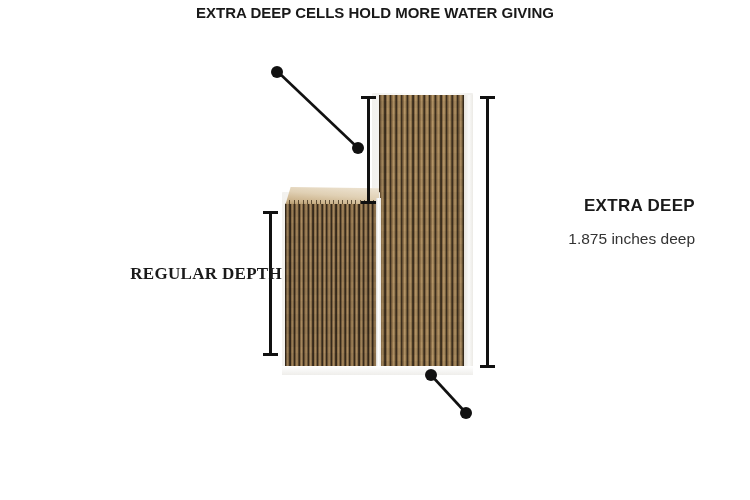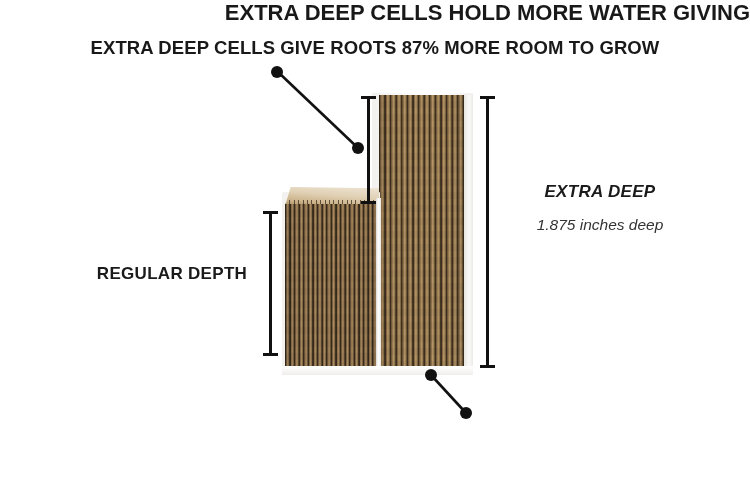--- a/index.html
+++ b/index.html
@@ -21,39 +21,39 @@
     white-space:nowrap;
   }
   #top-headline{
     left:0;right:0;top:37px;
     text-align:center;
     font-size:18.5px;
     letter-spacing:.1px;
   }
   #bottom-caption{
     left:0;right:0;top:425px;
-    text-align:right;
-    font-size:22px;
+    text-align:center;
+    font-size:15px;
     line-height:26px;
     font-weight:bold;
     color:#191919;
   }
   #bottom-caption div{white-space:nowrap;}
 
   .dim-label{position:absolute;text-align:center;}
   .dim-label .title{
     font-size:17px;font-weight:bold;color:#1a1a1a;
     letter-spacing:.3px;white-space:nowrap;
   }
   .dim-label .sub{
     font-size:15.5px;font-weight:400;color:#333333;
     margin-top:14px;white-space:nowrap;
   }
-  #label-extra-deep{left:505px;top:182px;width:190px;text-align:center;font-style:italic;}
-  #label-regular{left:72px;top:264px;width:200px;text-align:center;}
+  #label-extra-deep{left:505px;top:196px;width:190px;text-align:right;}
+  #label-regular{left:82px;top:264px;width:200px;text-align:right;font-family:Liberation Serif, serif;}
 
   
   .dimline{position:absolute;}
   .dimline .shaft{
     position:absolute;left:50%;top:0;bottom:0;
     width:2.4px;margin-left:-1.2px;background:#111111;
   }
   .dimline .cap{
     position:absolute;left:50%;width:15px;height:2.8px;
     margin-left:-7.5px;background:#111111;
@@ -149,21 +149,20 @@
   }
 
   
   .seam{position:absolute;background:linear-gradient(90deg,#d9d7d2,#ffffff 45%,#eceae6);}
 </style>
 </head>
 <body>
 
 <div id="stage">
 
-  <div id="top-headline" class="headline">EXTRA DEEP CELLS GIVE ROOTS 87% MORE ROOM TO GROW</div>
 
   <div id="shadow"></div>
 
   <div id="product">
 
     <div class="block">
 
       <div class="shell" style="left:104px;top:7px;width:101px;height:278px;border-radius:1px;"></div>
 
       <div class="flutes" style="left:111px;top:9px;width:86px;height:272px;"></div>

